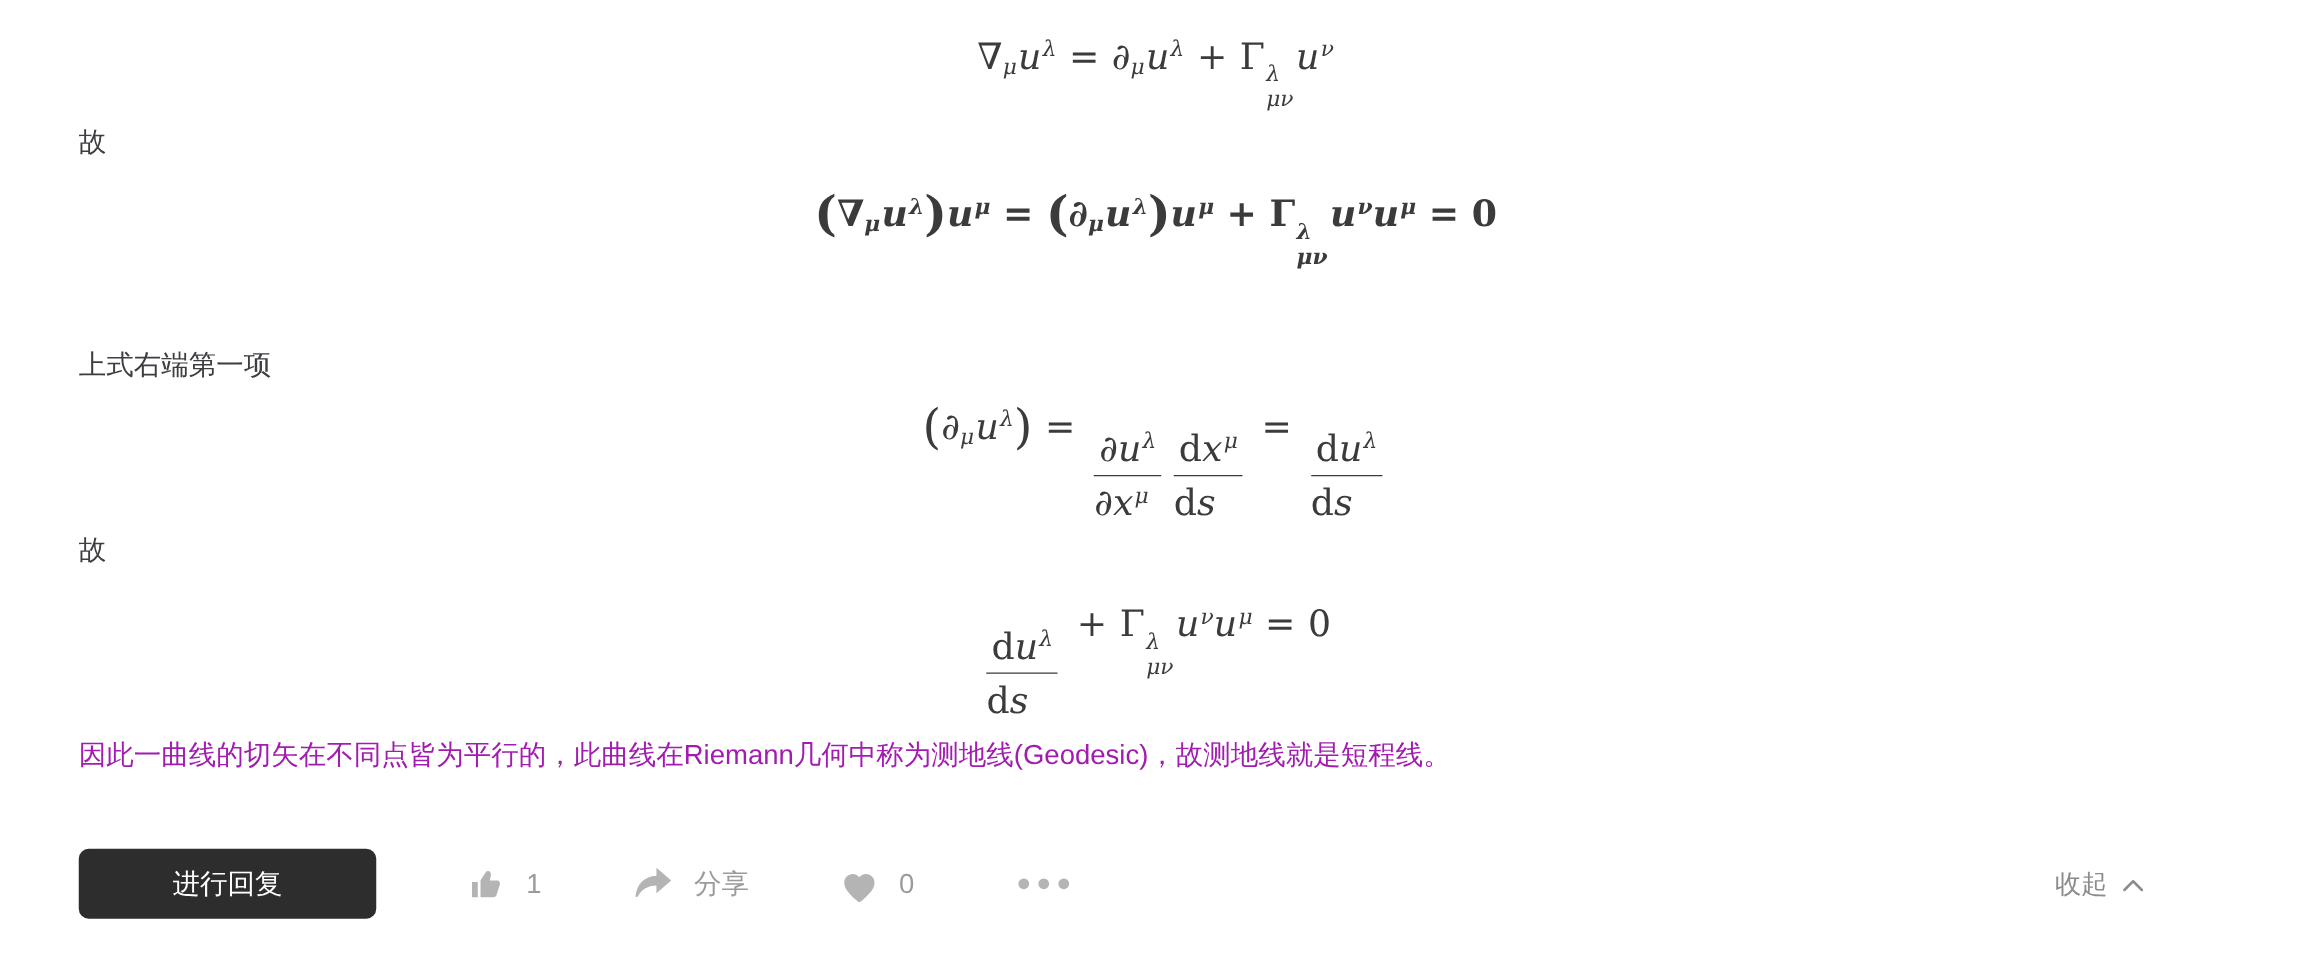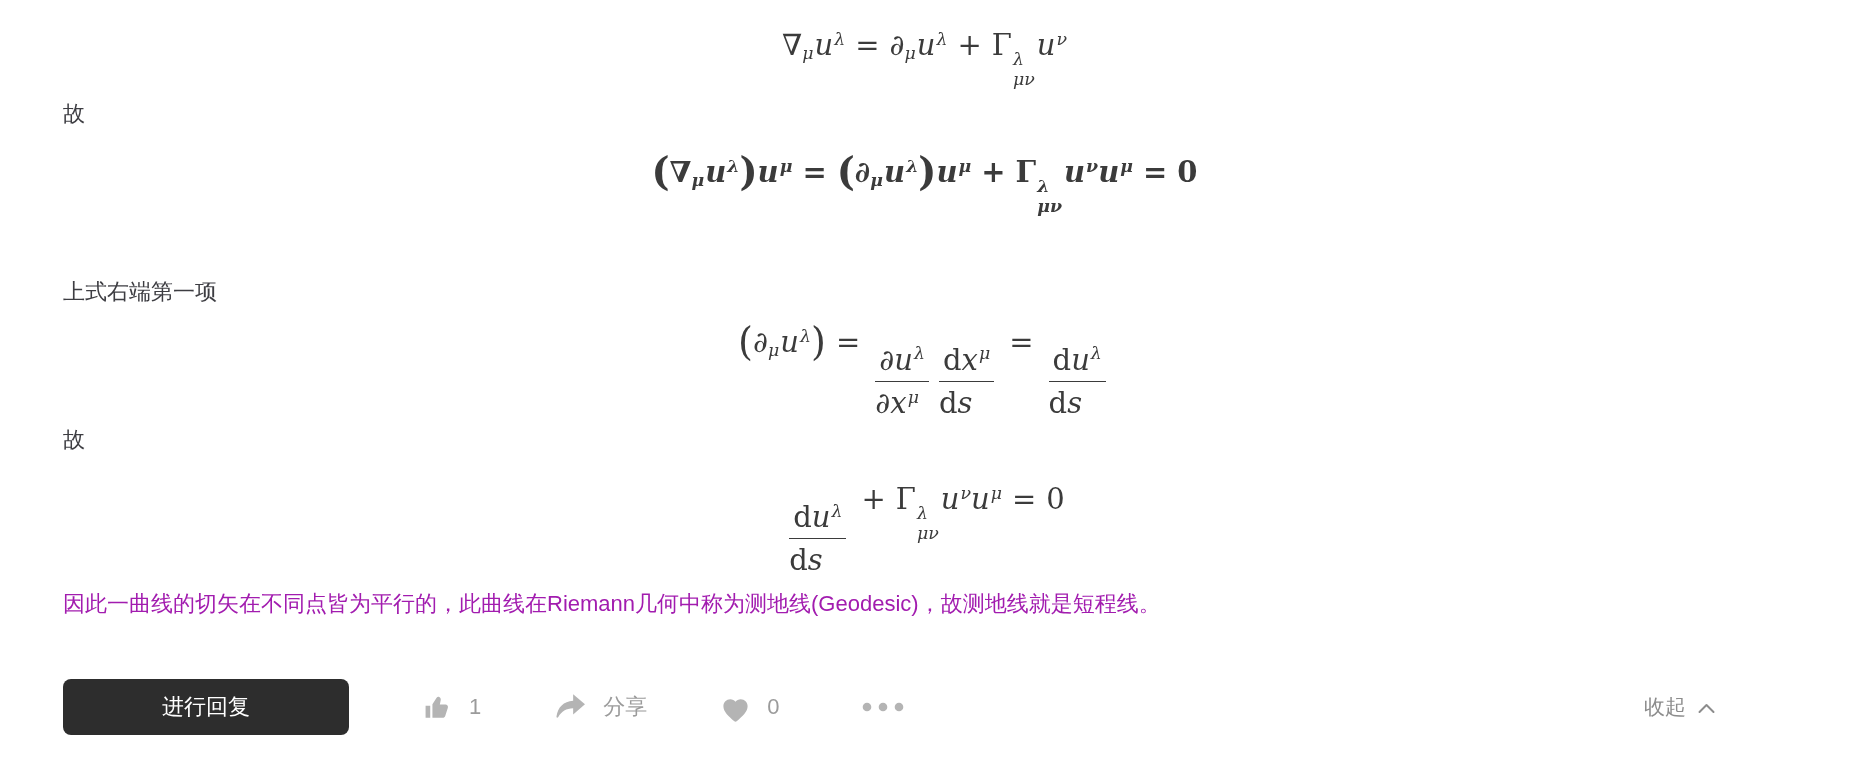--- a/index.html
+++ b/index.html
@@ -32,21 +32,21 @@
        font-size:0.6em;line-height:1.15;font-style:italic;vertical-align:-0.55em;
        margin-left:1px;margin-right:2px;}
   .mfrac{display:inline-flex;flex-direction:column;align-items:flex-start;
          vertical-align:-0.62em;margin:0 5px;line-height:1.25;}
   .fnum{border-bottom:1.7px solid currentColor;padding:0 4px 3px;}
   .fden{padding-top:3px;}
   
   #toolbar{position:absolute;left:63px;right:134px;top:678px;height:58px;
            display:flex;align-items:center;justify-content:space-between;}
   .tb-left{display:flex;align-items:center;}
-  .reply-btn{width:286px;height:56px;border:none;border-radius:8px;cursor:pointer;
+  .reply-btn{width:238px;height:56px;border:none;border-radius:8px;cursor:pointer;
              background:#2d2d2d;color:#ffffff;font-size:22px;
              font-family:"Liberation Sans","DejaVu Sans",sans-serif;
              display:flex;align-items:center;justify-content:center;}
   .act{display:flex;align-items:center;cursor:pointer;}
   .act .cnt{font-size:22px;color:#9b9b9b;margin-left:15px;}
   #like-group{margin-left:74px;}
   #share-group{margin-left:74px;}
   #heart-group{margin-left:72px;}
   #more-group{margin-left:82px;}
   .collapse{display:flex;align-items:center;cursor:pointer;color:#8c8c8c;font-size:21px;}

